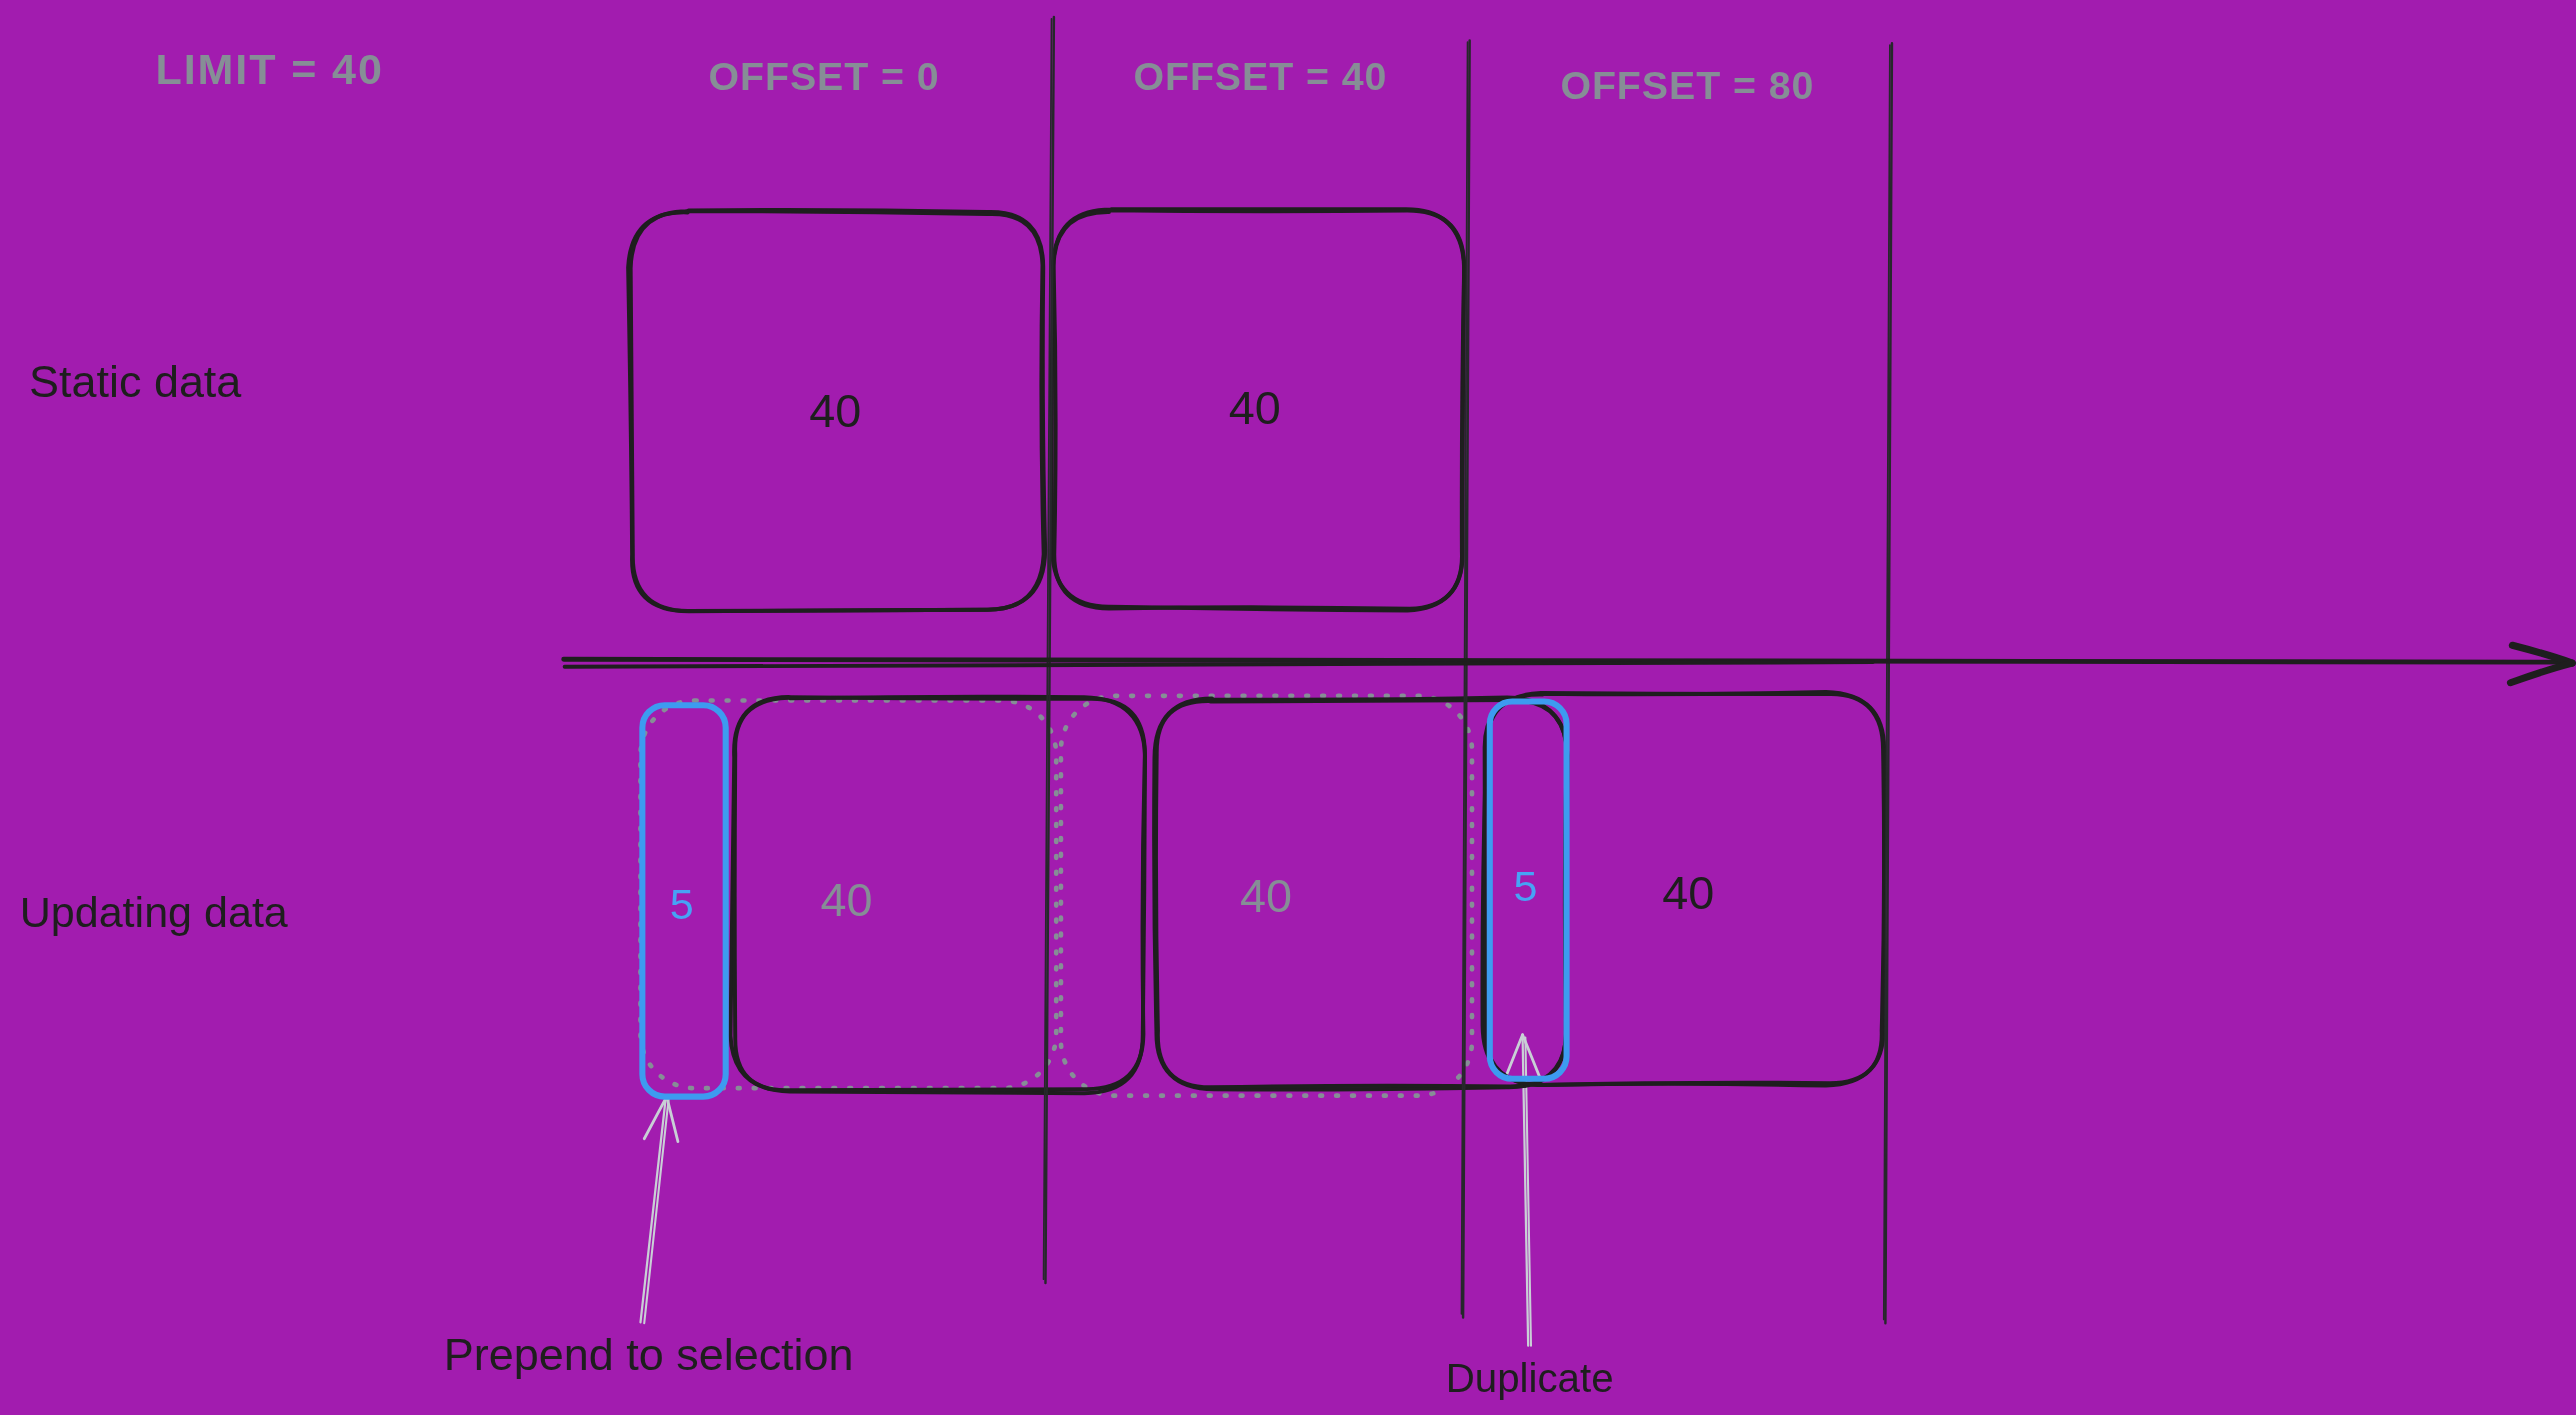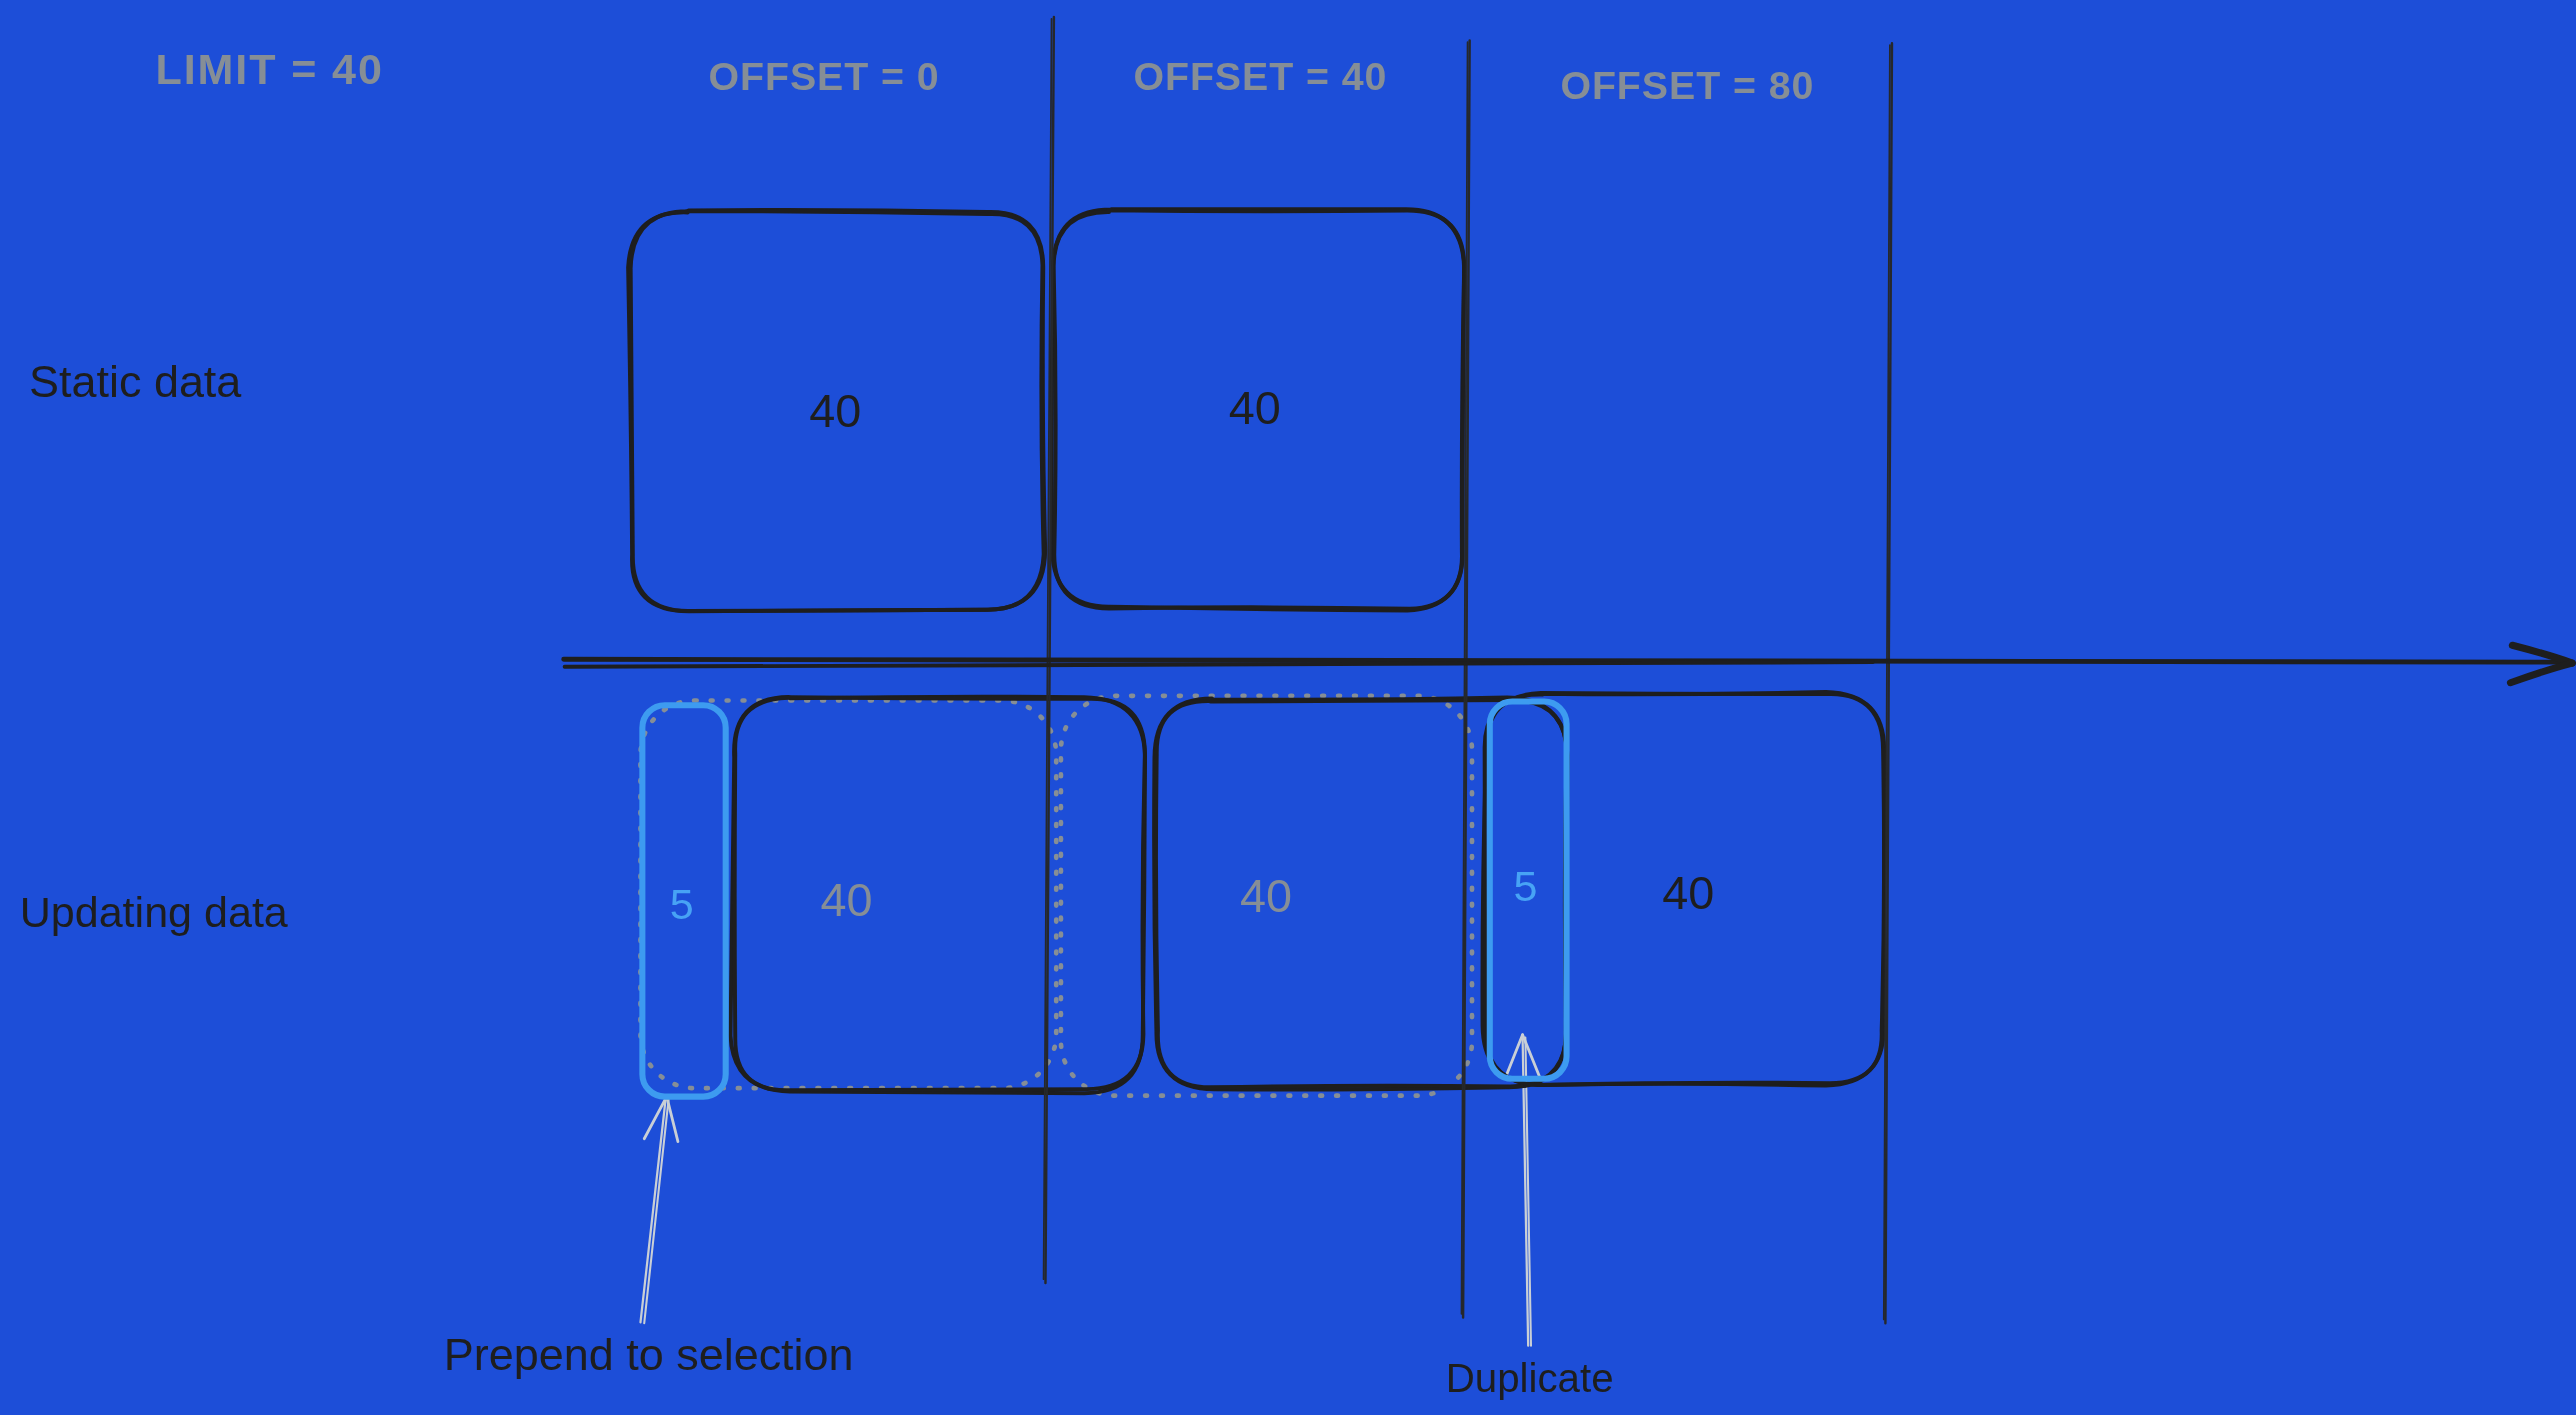--- a/index.html
+++ b/index.html
@@ -1,16 +1,16 @@
 <!DOCTYPE html>
 <html style="font-size:15px"><head>
 <meta charset="utf-8">
 <style>
   html,body{margin:0;padding:0;background:#ffffff;}
-  .wrap{position:relative;width:2576px;height:1416px;overflow:hidden;background:#1d4ed8;
+  .wrap{position:relative;width:2576px;height:1416px;overflow:hidden;background:#a21caf;
         font-family:"Liberation Sans", sans-serif;}
   svg{position:absolute;left:0;top:0;}
   text{font-family:"Liberation Sans", sans-serif;}
 </style>
 </head>
 <body>
 <div class="wrap">
 <svg width="2576" height="1416" viewBox="0 0 2751 1512">
 
   <g stroke="#c9cfd6" fill="none" stroke-linecap="round">

